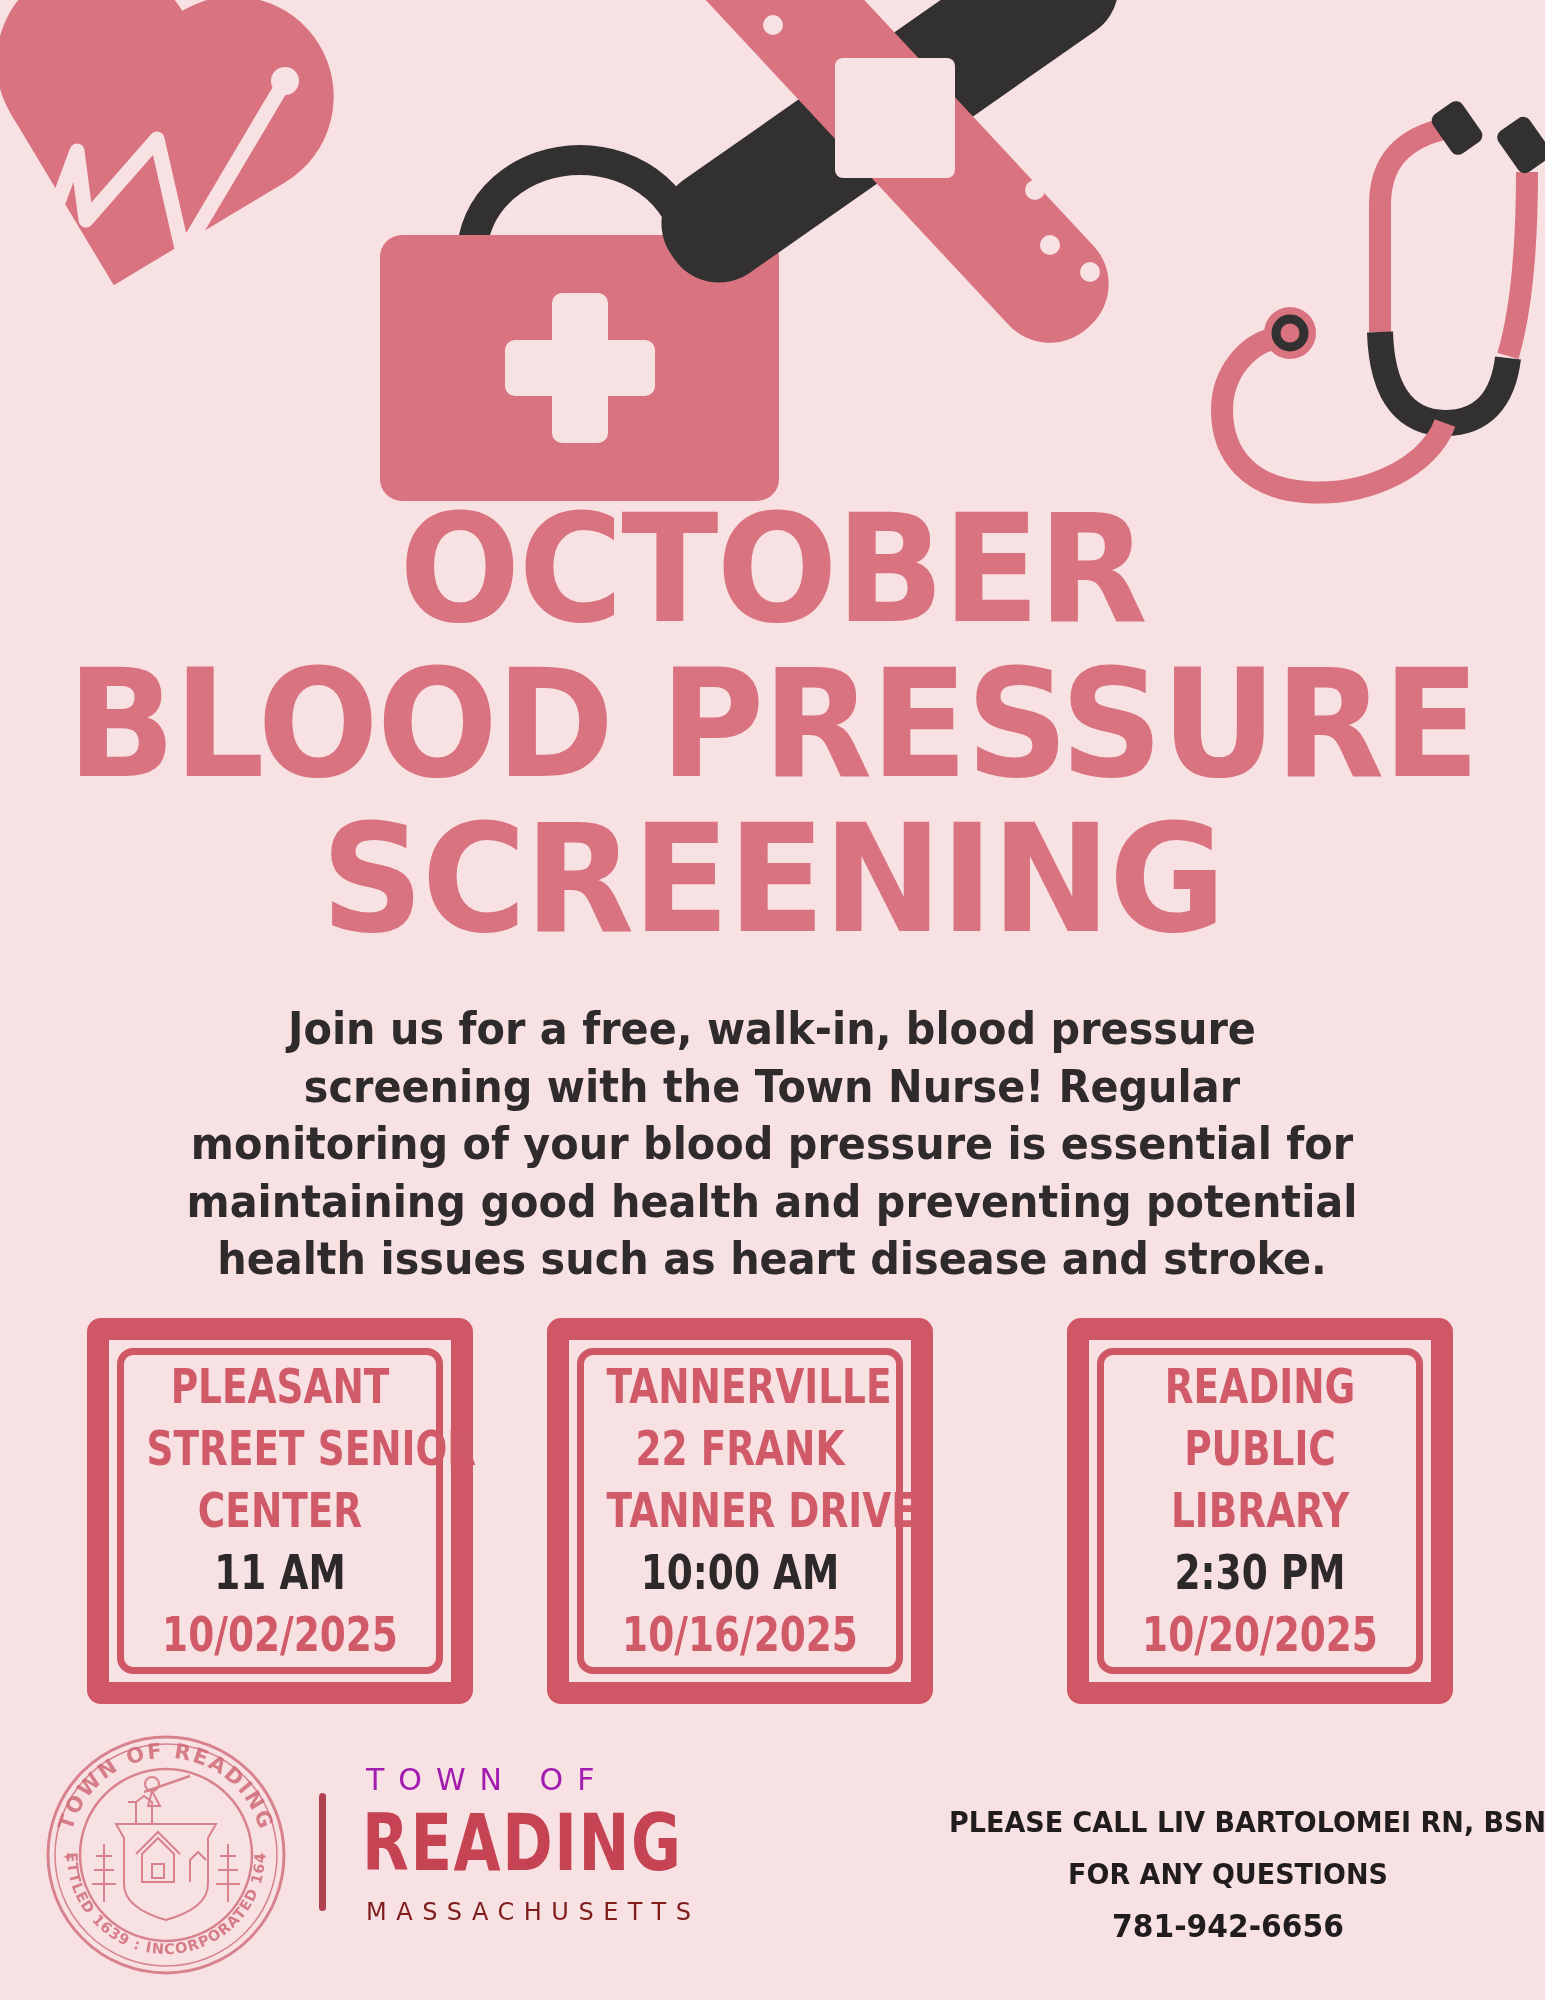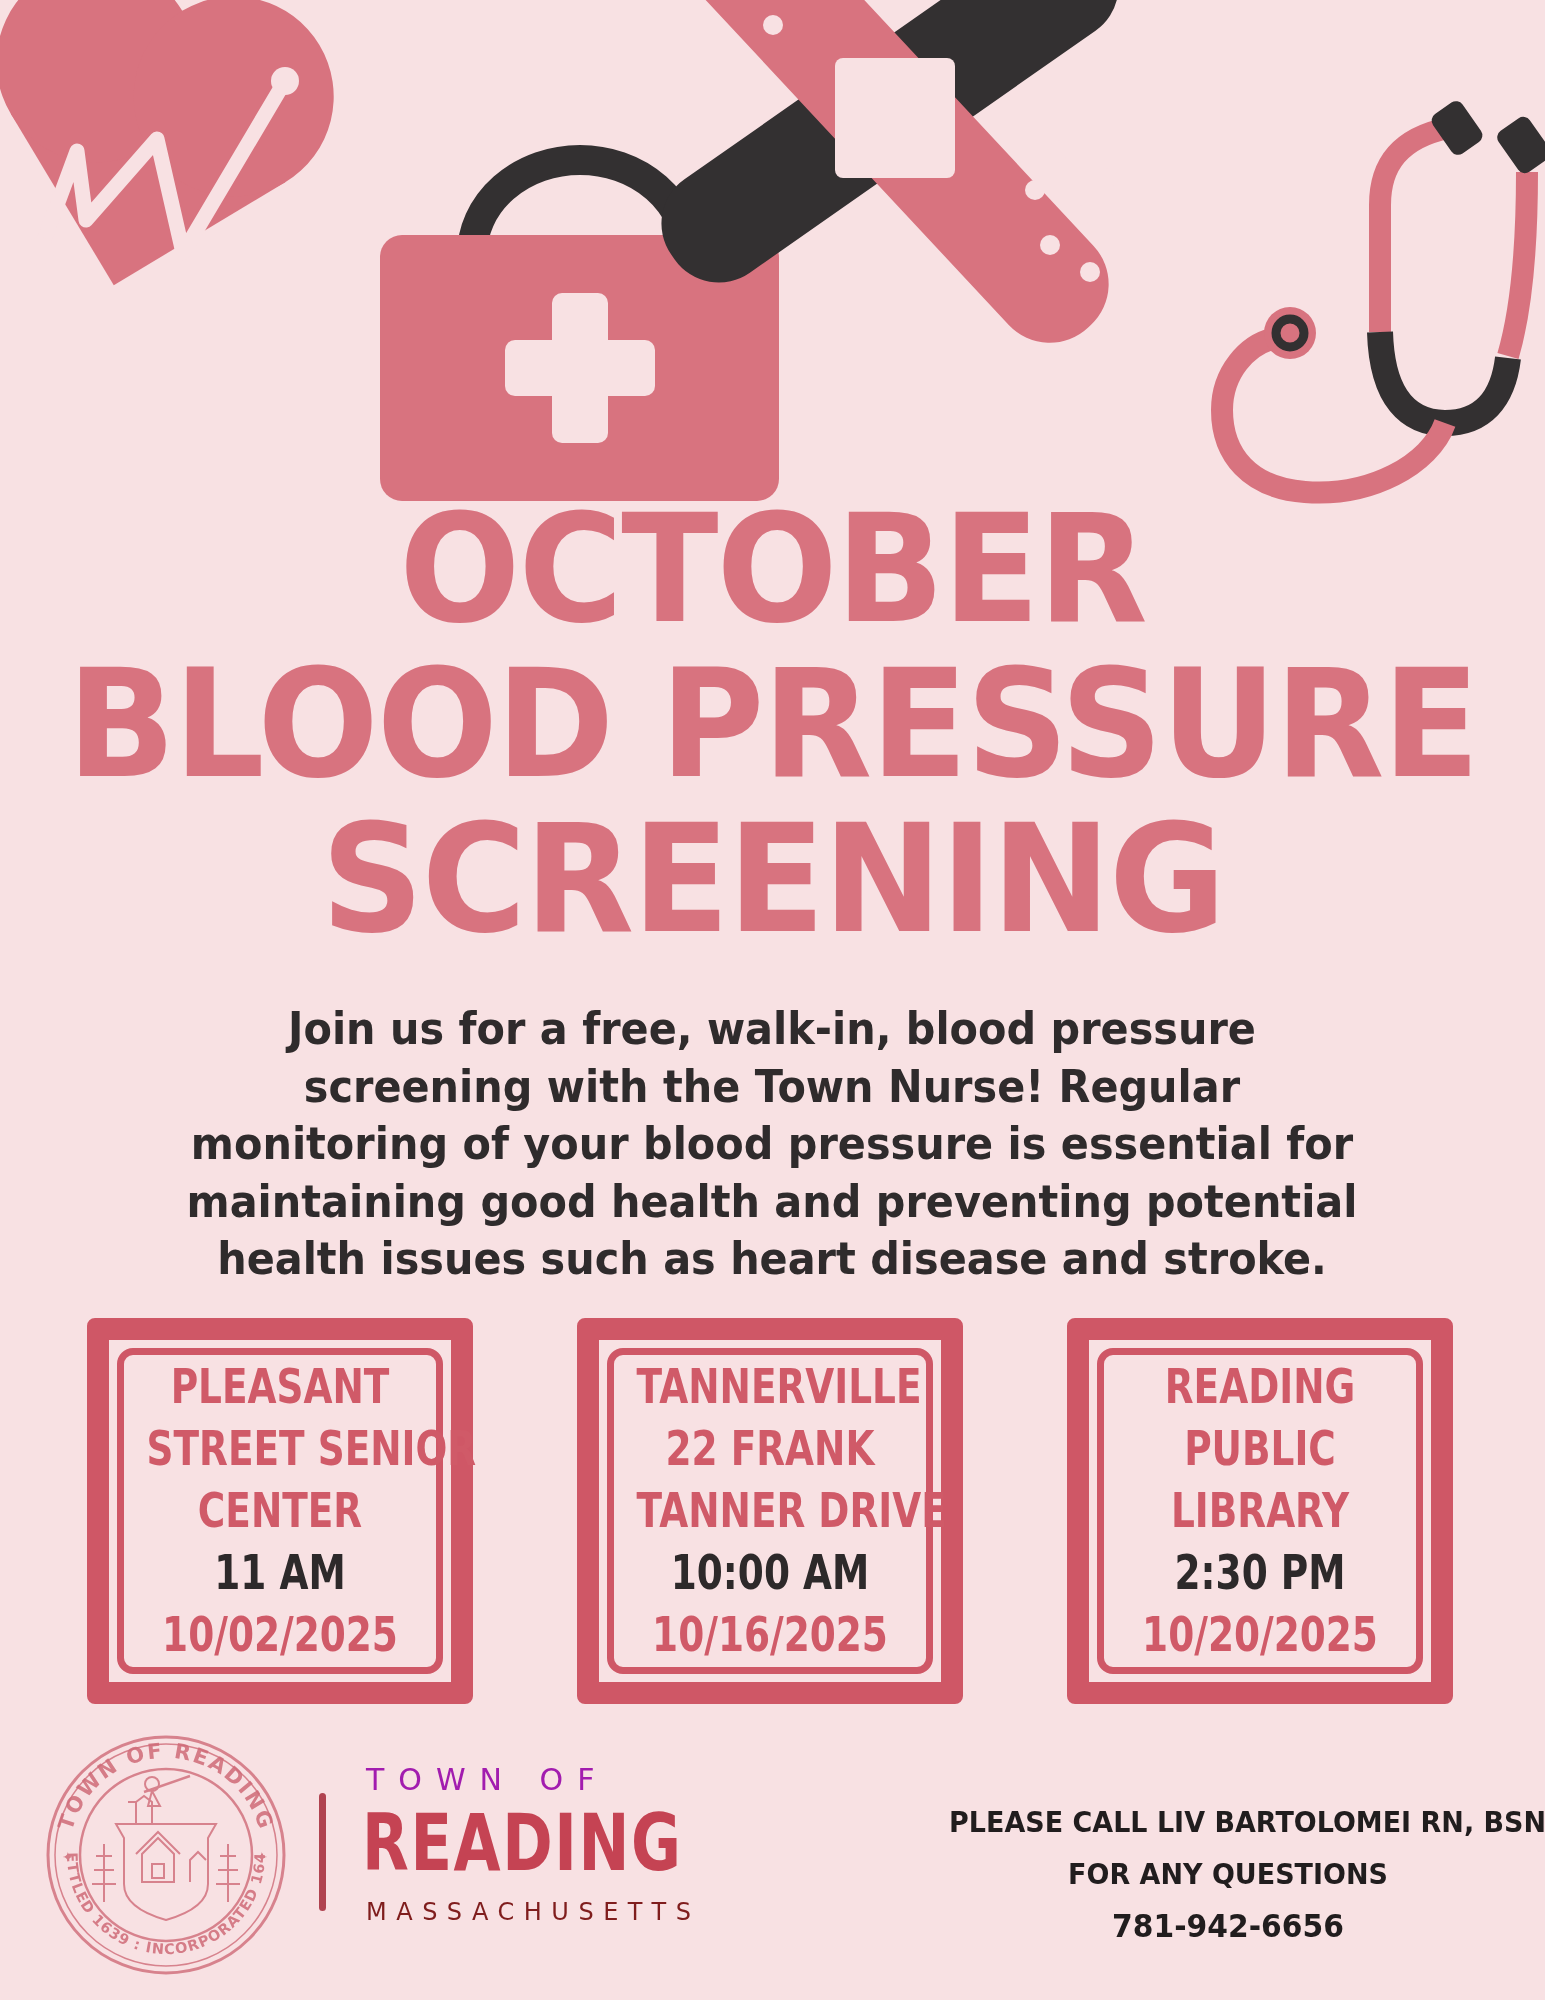--- a/index.html
+++ b/index.html
@@ -20,21 +20,21 @@
   
   #intro{
     left:82px;top:1000px;width:1380px;text-align:center;
     color:#2f2b2c;font-weight:bold;font-size:45px;line-height:57.5px;
     transform:scaleX(.92);transform-origin:center top;
   }
   #intro div{white-space:nowrap;}
   
   .session{
     top:1318px;width:386px;height:386px;
-    border:22px solid #cf5766;border-radius:8px;
+    border:22px solid #cf5766;border-radius:14px;
     background:transparent;
   }
   .session .inner{
     position:absolute;inset:8px;border:7px solid #cf5766;border-radius:16px;
   }
   .session .content{
     position:absolute;inset:15px 0 0 0;text-align:center;
     font-weight:bold;font-size:48px;line-height:62px;color:#d05a68;
     transform:scaleX(.78);transform-origin:center top;
   }
@@ -138,21 +138,21 @@
     <div class="inner"></div>
     <div class="content">
       <div>PLEASANT</div>
       <div>STREET SENIOR</div>
       <div>CENTER</div>
       <div class="time">11 AM</div>
       <div>10/02/2025</div>
     </div>
   </div>
 
-  <div class="abs session" style="left:577px;padding-left:27px;">
+  <div class="abs session" style="left:547px;padding-left:27px;">
     <div class="inner"></div>
     <div class="content">
       <div>TANNERVILLE</div>
       <div>22 FRANK</div>
       <div>TANNER DRIVE</div>
       <div class="time">10:00 AM</div>
       <div>10/16/2025</div>
     </div>
   </div>
 

